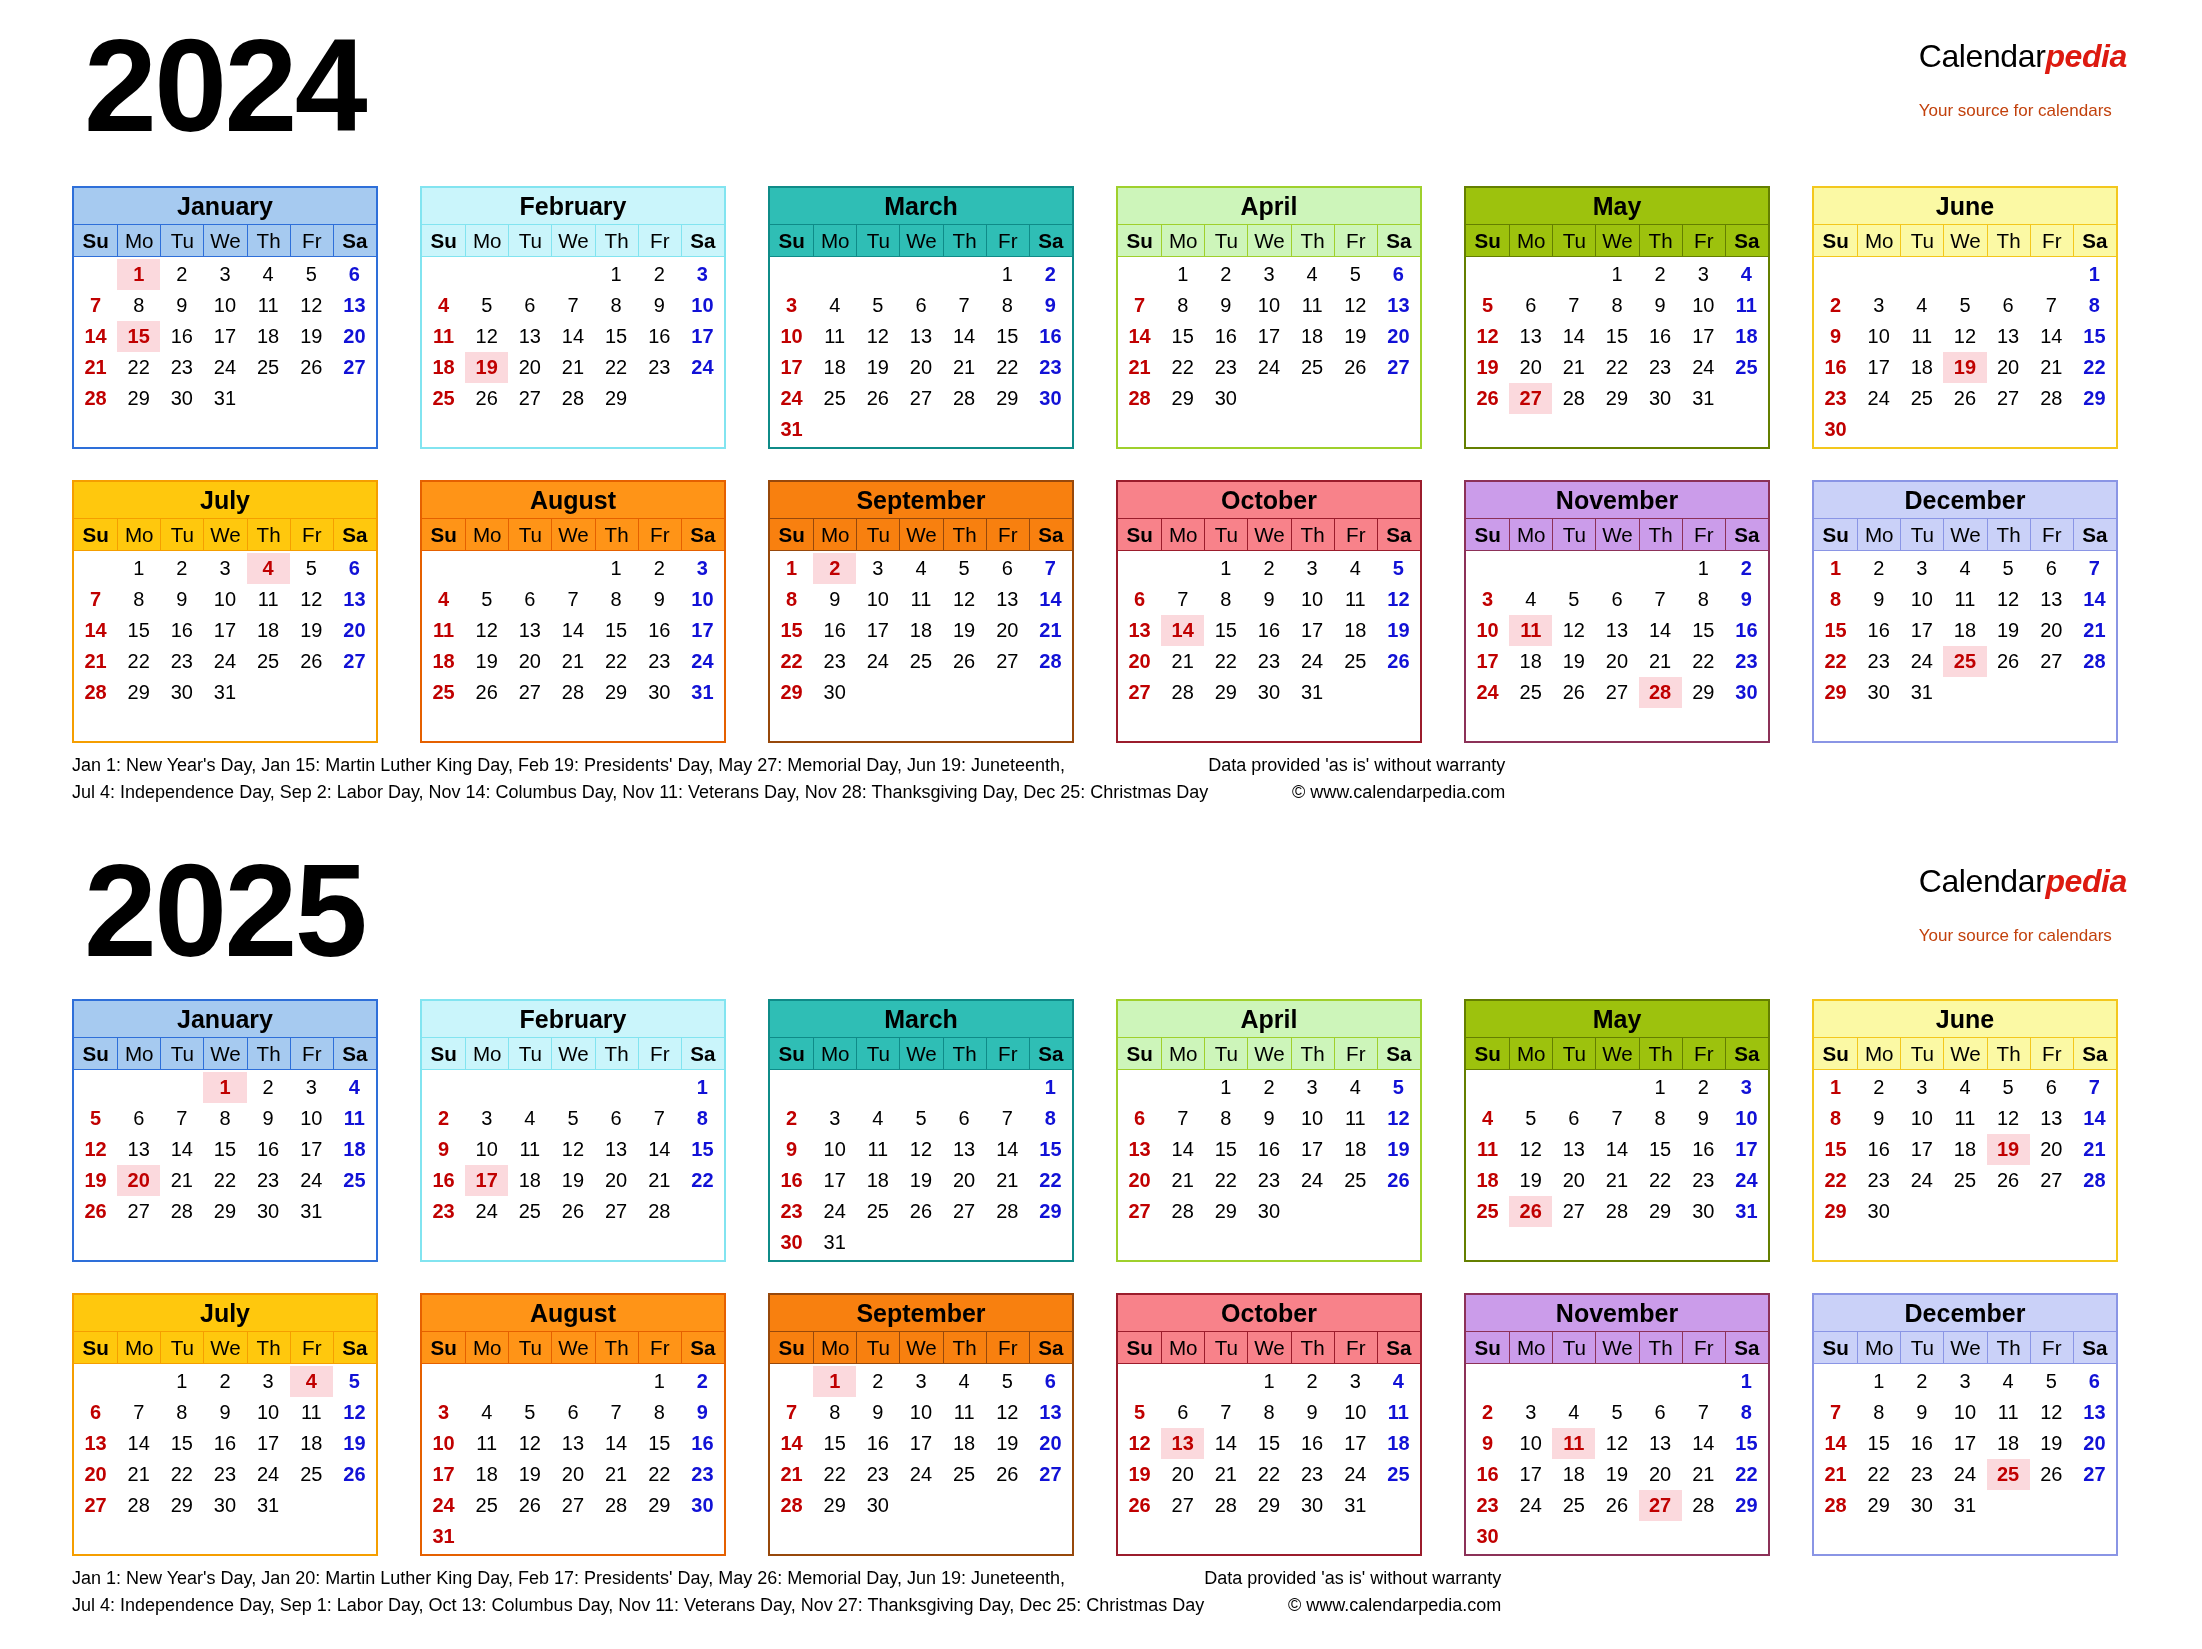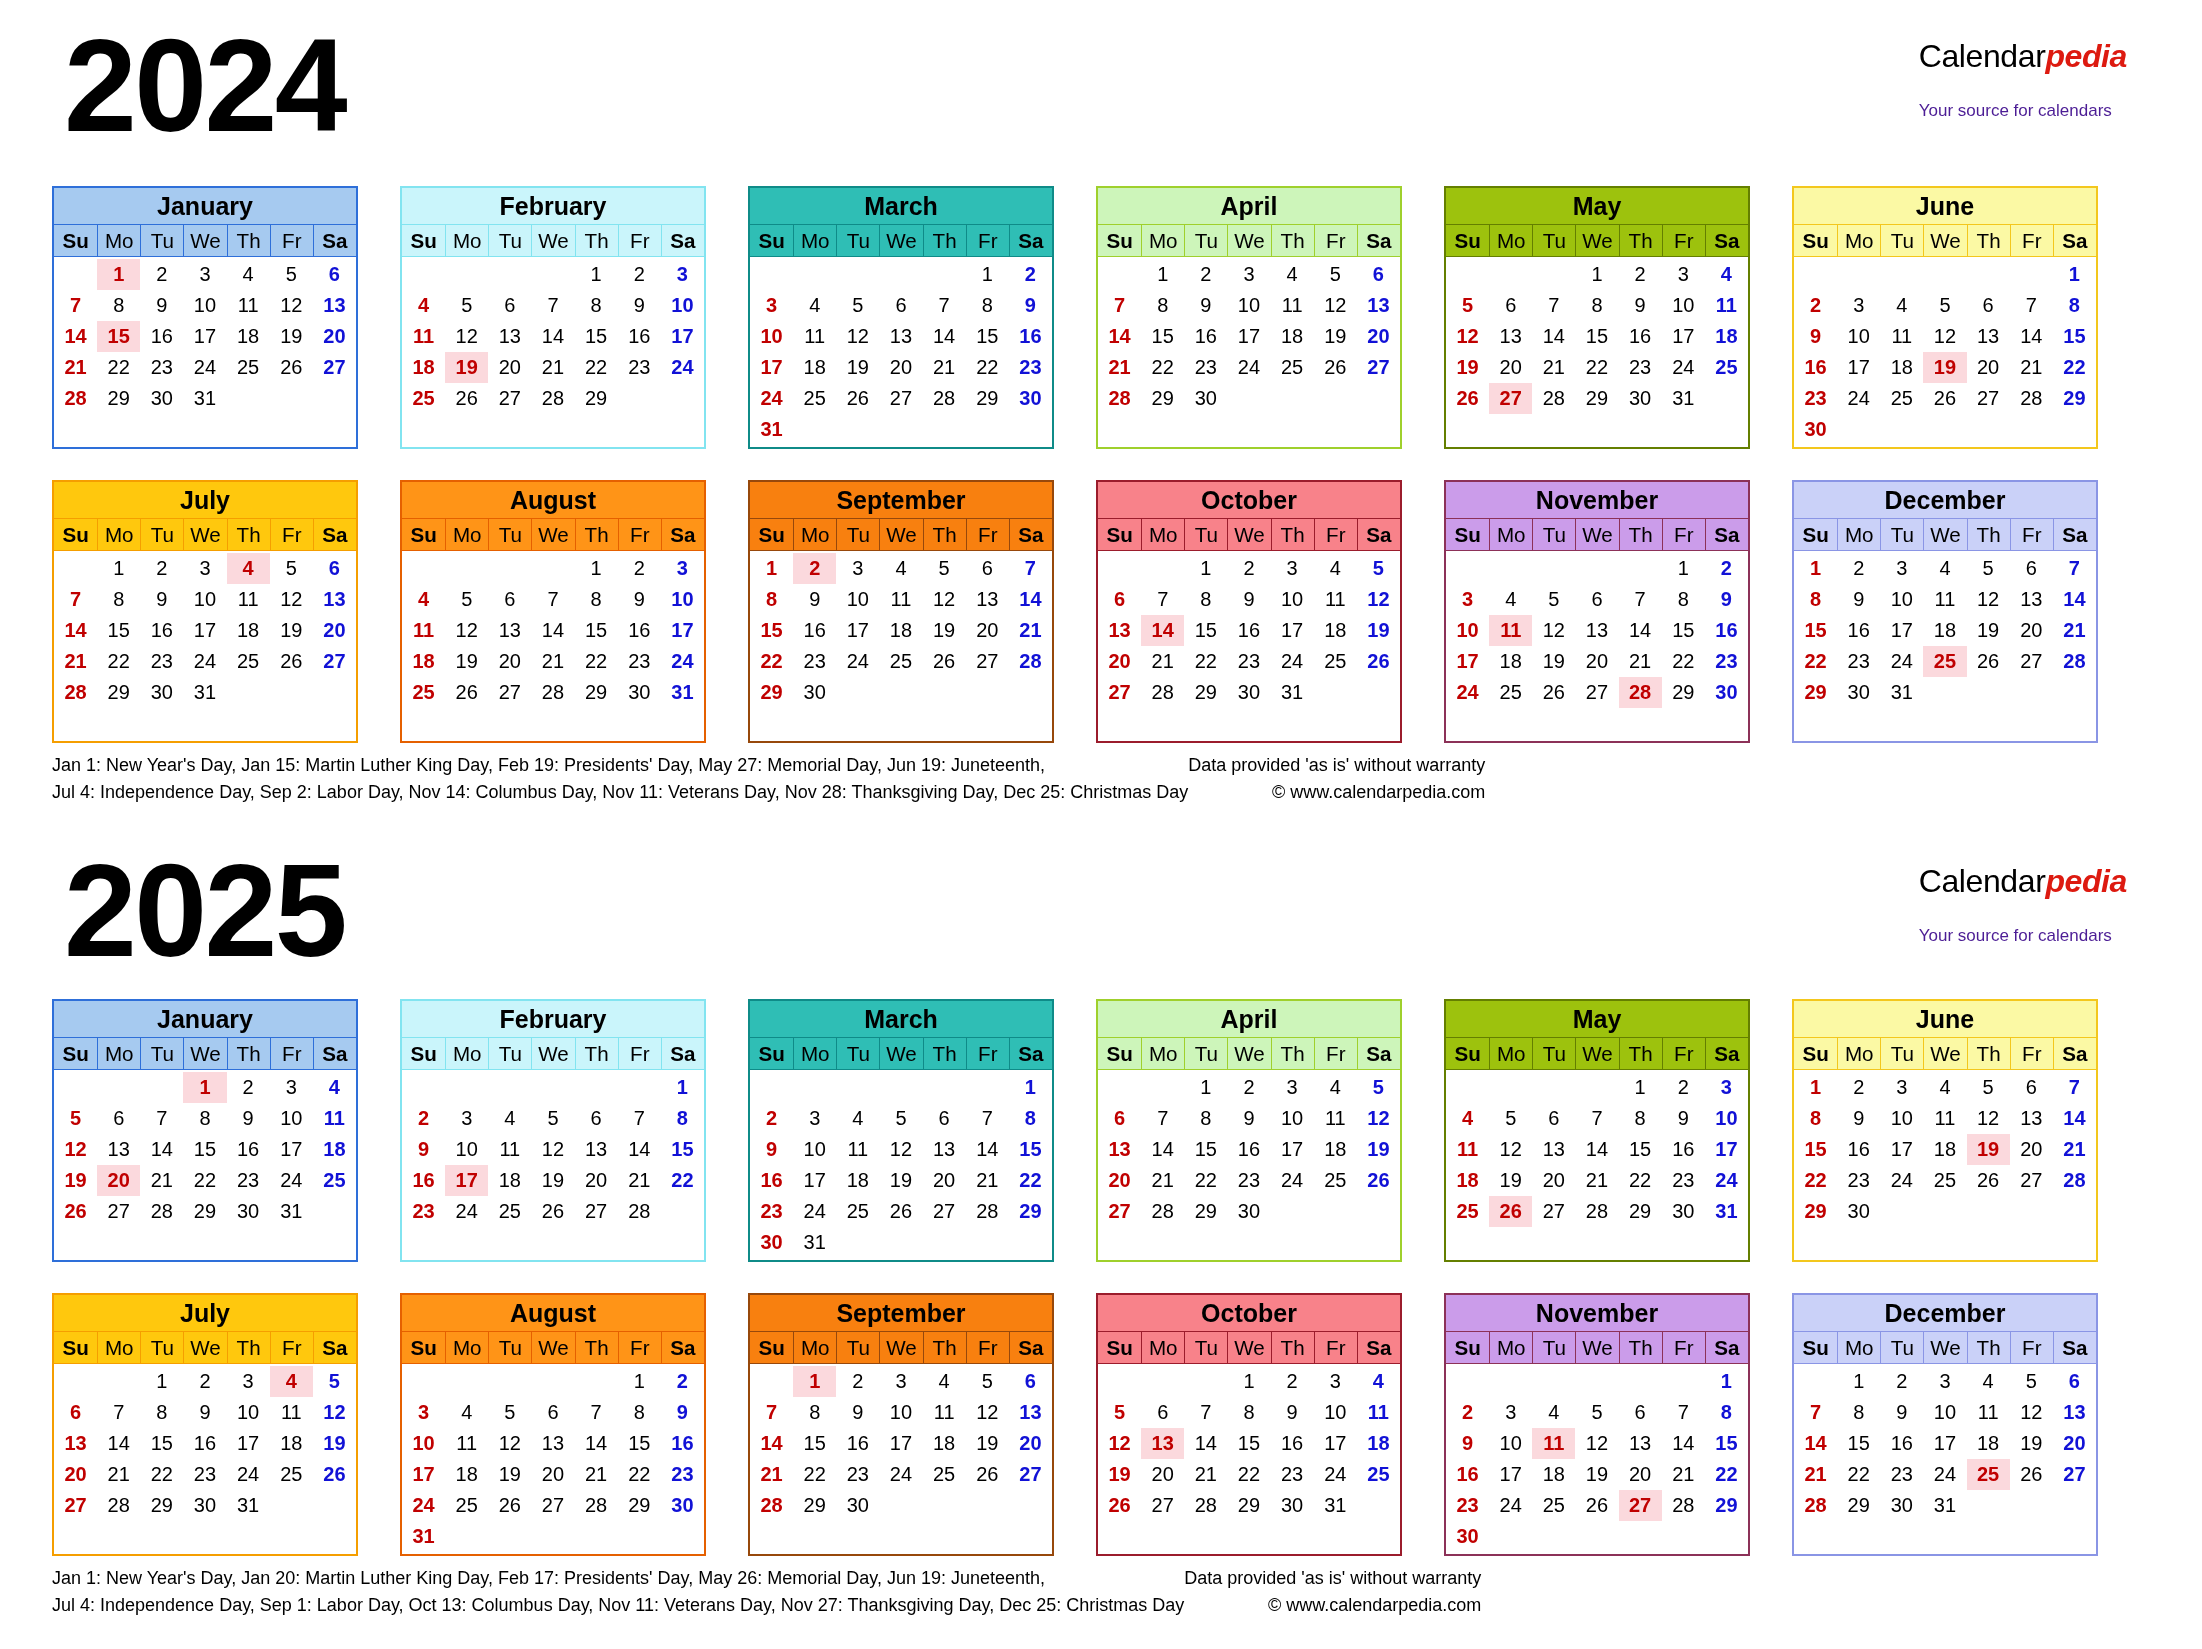--- a/index.html
+++ b/index.html
@@ -1,24 +1,24 @@
 <!DOCTYPE html>
 <html style="--sun: #C00000; --sat: #1111D6; --holbg: #FBD9DD;font-size:13.8px"><head>
 <meta charset="utf-8">
 <style>
   html,body{margin:0;padding:0;background:#ffffff;}
   body{width:2203px;height:1649px;font-family:"Liberation Sans","DejaVu Sans",sans-serif;color:#000;}
-  .page{box-sizing:border-box;width:2203px;height:1649px;padding:24px 76px 0 52px;background:#fff;overflow:hidden;}
+  .page{box-sizing:border-box;width:2203px;height:1649px;padding:24px 76px 0 72px;background:#fff;overflow:hidden;}
 
   .year-header{display:flex;justify-content:space-between;align-items:flex-start;}
   .year-title{font-size:131px;font-weight:bold;line-height:0.95;letter-spacing:-2.6px;margin-left:12px;}
   .logo{display:flex;flex-direction:column;align-items:flex-start;margin-top:15.5px;gap:28px;}
   .brand{font-size:32px;line-height:1.05;letter-spacing:-0.4px;}
   .brand .suffix{font-weight:bold;font-style:italic;}
-  .tagline{font-size:17px;color:#4c1d95;}
+  .tagline{font-size:17px;color:#c2410c;}
 
   .months-grid{display:grid;grid-template-columns:repeat(6,306px);column-gap:42px;row-gap:31px;margin-top:38px;}
 
   .month{box-sizing:border-box;width:306px;height:263px;border:2.6px solid var(--bdr);background:#fff;}
   .month-title{height:36px;background:var(--fill);display:flex;align-items:center;justify-content:center;
                font-size:25px;font-weight:bold;}
   .dow-row{display:grid;grid-template-columns:repeat(7,1fr);height:31px;background:var(--fill);
            border-top:1.7px solid var(--bdr);border-bottom:1.7px solid var(--bdr);}
   .dow{display:flex;align-items:center;justify-content:center;font-size:20.6px;}
   .dow + .dow{border-left:1.7px solid var(--bdr);}

